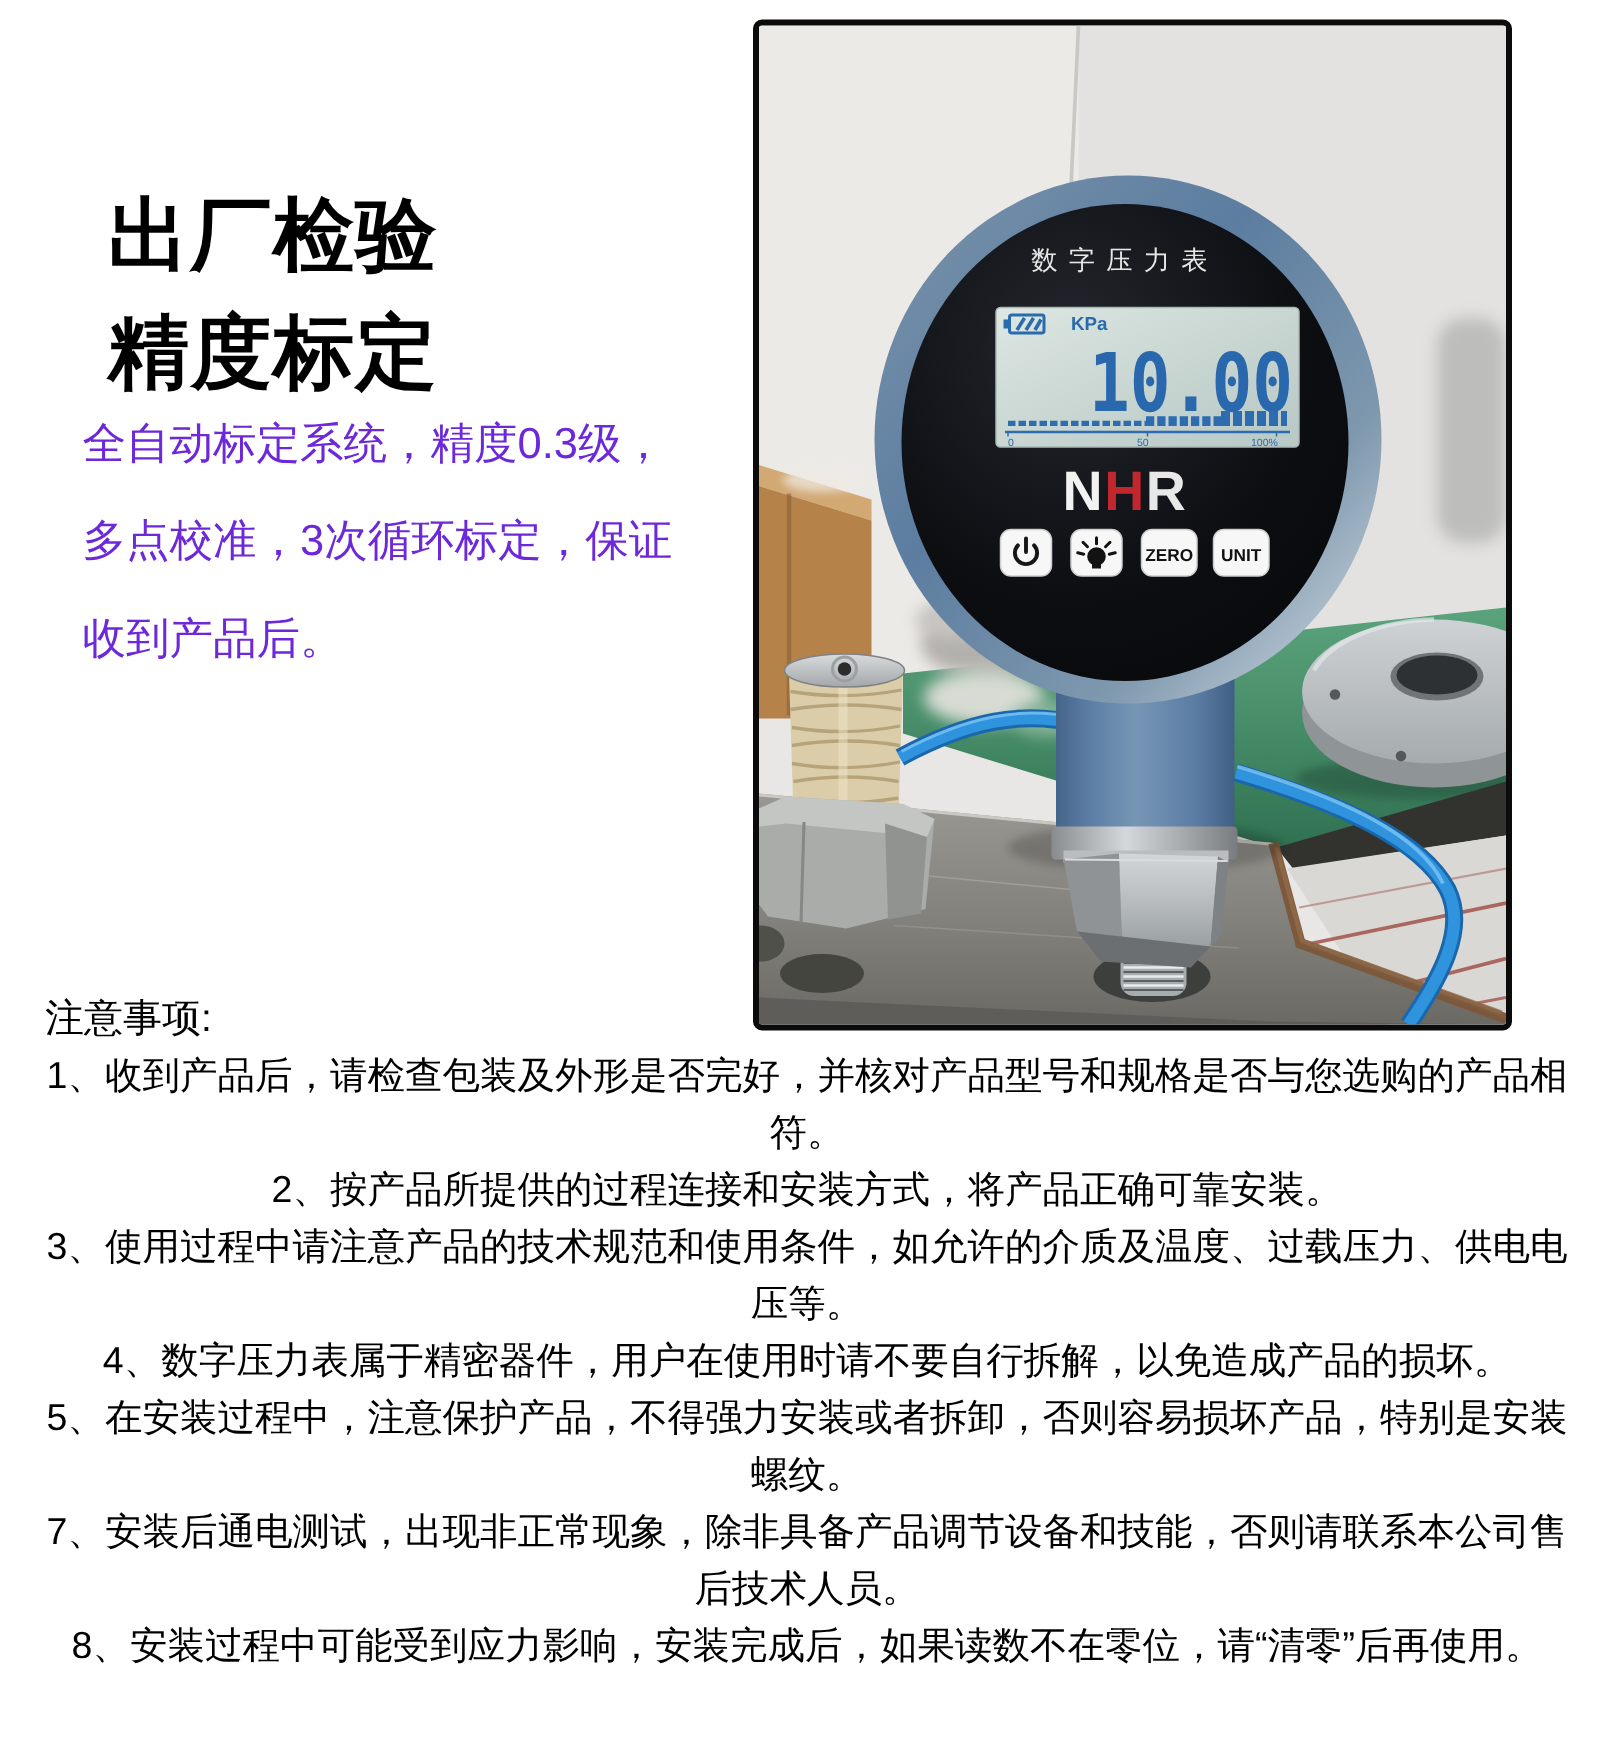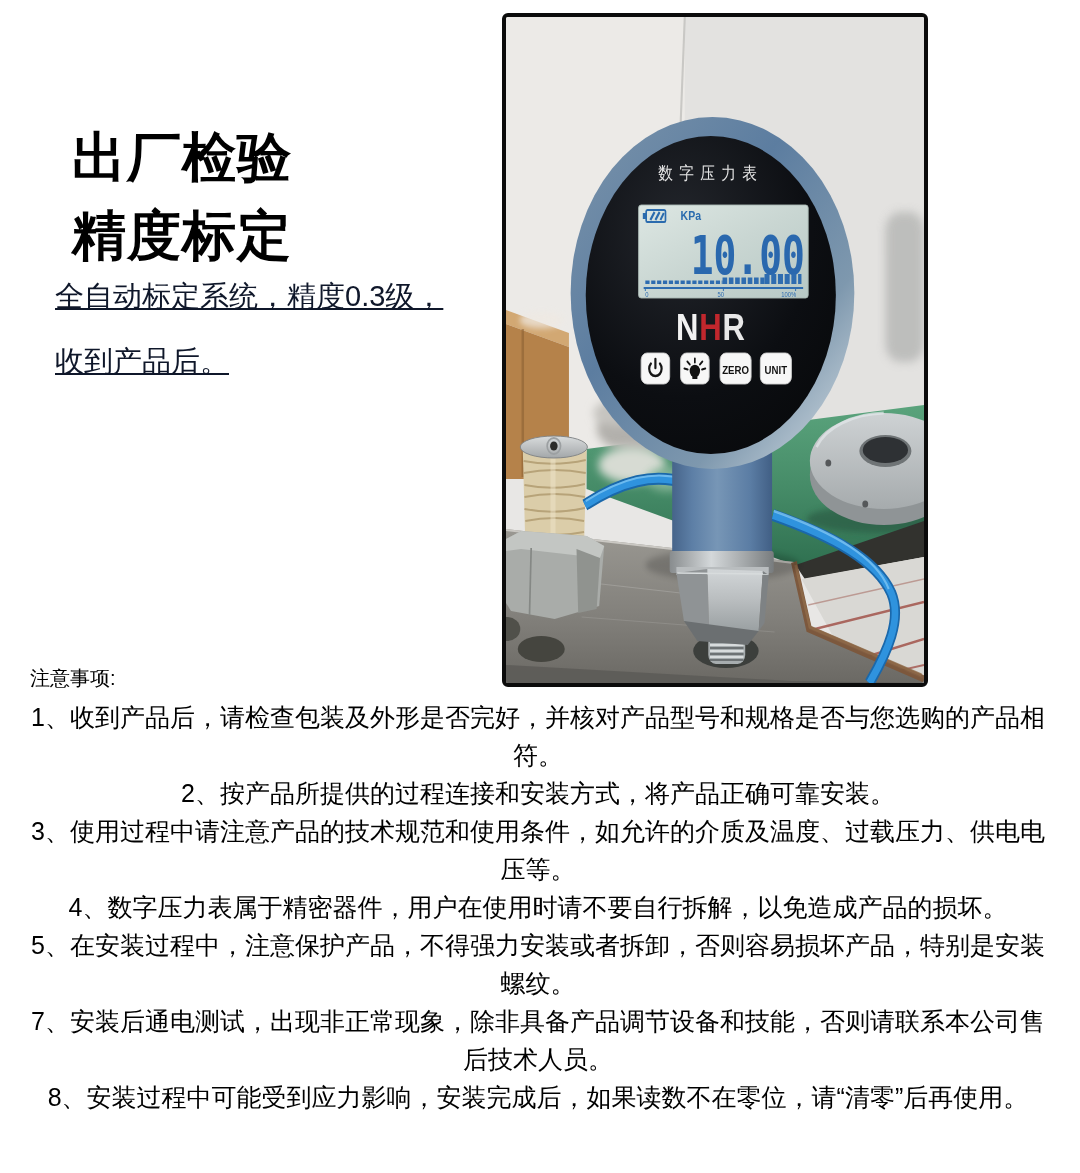--- a/index.html
+++ b/index.html
@@ -1,41 +1,42 @@
 <!DOCTYPE html>
 <html><head>
 <meta charset="utf-8">
 <style>
   html,body{margin:0;padding:0;background:#fff;}
   .page{position:relative;width:1080px;height:1173px;background:#ffffff;overflow:hidden;
         font-family:"Liberation Sans","DejaVu Sans",sans-serif;color:#000;}
   .headline{position:absolute;left:72px;top:118px;font-size:54px;font-weight:700;
             line-height:78px;letter-spacing:1px;color:#000;}
-  .desc{position:absolute;left:55px;top:264px;font-size:29px;line-height:65px;color:#0f172a;text-decoration:underline;}
-  .photo{position:absolute;left:502px;top:13px;width:426px;height:674px;box-sizing:border-box;
+  .desc{position:absolute;left:55px;top:264px;font-size:29px;line-height:65px;color:#6d28d9;}
+  .photo{position:absolute;left:502px;top:13px;width:506px;height:674px;box-sizing:border-box;
          border:4px solid #0b0b0b;border-radius:6px;overflow:hidden;background:#e8e7e5;}
   .photo svg{display:block;width:100%;height:100%;}
   .notes{position:absolute;left:30px;top:658px;width:1016px;font-size:25px;line-height:38px;color:#000;}
-  .notes .notes-title{font-size:20px;line-height:40px;}
+  .notes .notes-title{font-size:26px;line-height:40px;}
   .note-item{margin:0;text-align:center;}
   svg text{font-family:"Liberation Sans","DejaVu Sans",sans-serif;}
   .seg{font-family:"DejaVu Sans Mono","Liberation Mono",monospace;font-weight:bold;}
 </style>
 </head>
 <body>
 
 <div class="page">
 
   <div class="headline">
     <div>出厂检验</div>
     <div>精度标定</div>
   </div>
 
   <div class="desc">
     <div>全自动标定系统，精度0.3级，</div>
+    <div>多点校准，3次循环标定，保证</div>
     <div>收到产品后。</div>
   </div>
 
   <div class="photo">
     <svg viewBox="0 0 498 666" preserveAspectRatio="none">
       <defs>
         <linearGradient id="bezelGrad" x1="0" y1="0" x2="1" y2="1">
           <stop offset="0" stop-color="#7b94ab"></stop>
             <stop offset="0.4" stop-color="#5c7da0"></stop>
           <stop offset="0.72" stop-color="#7e98ae"></stop>

